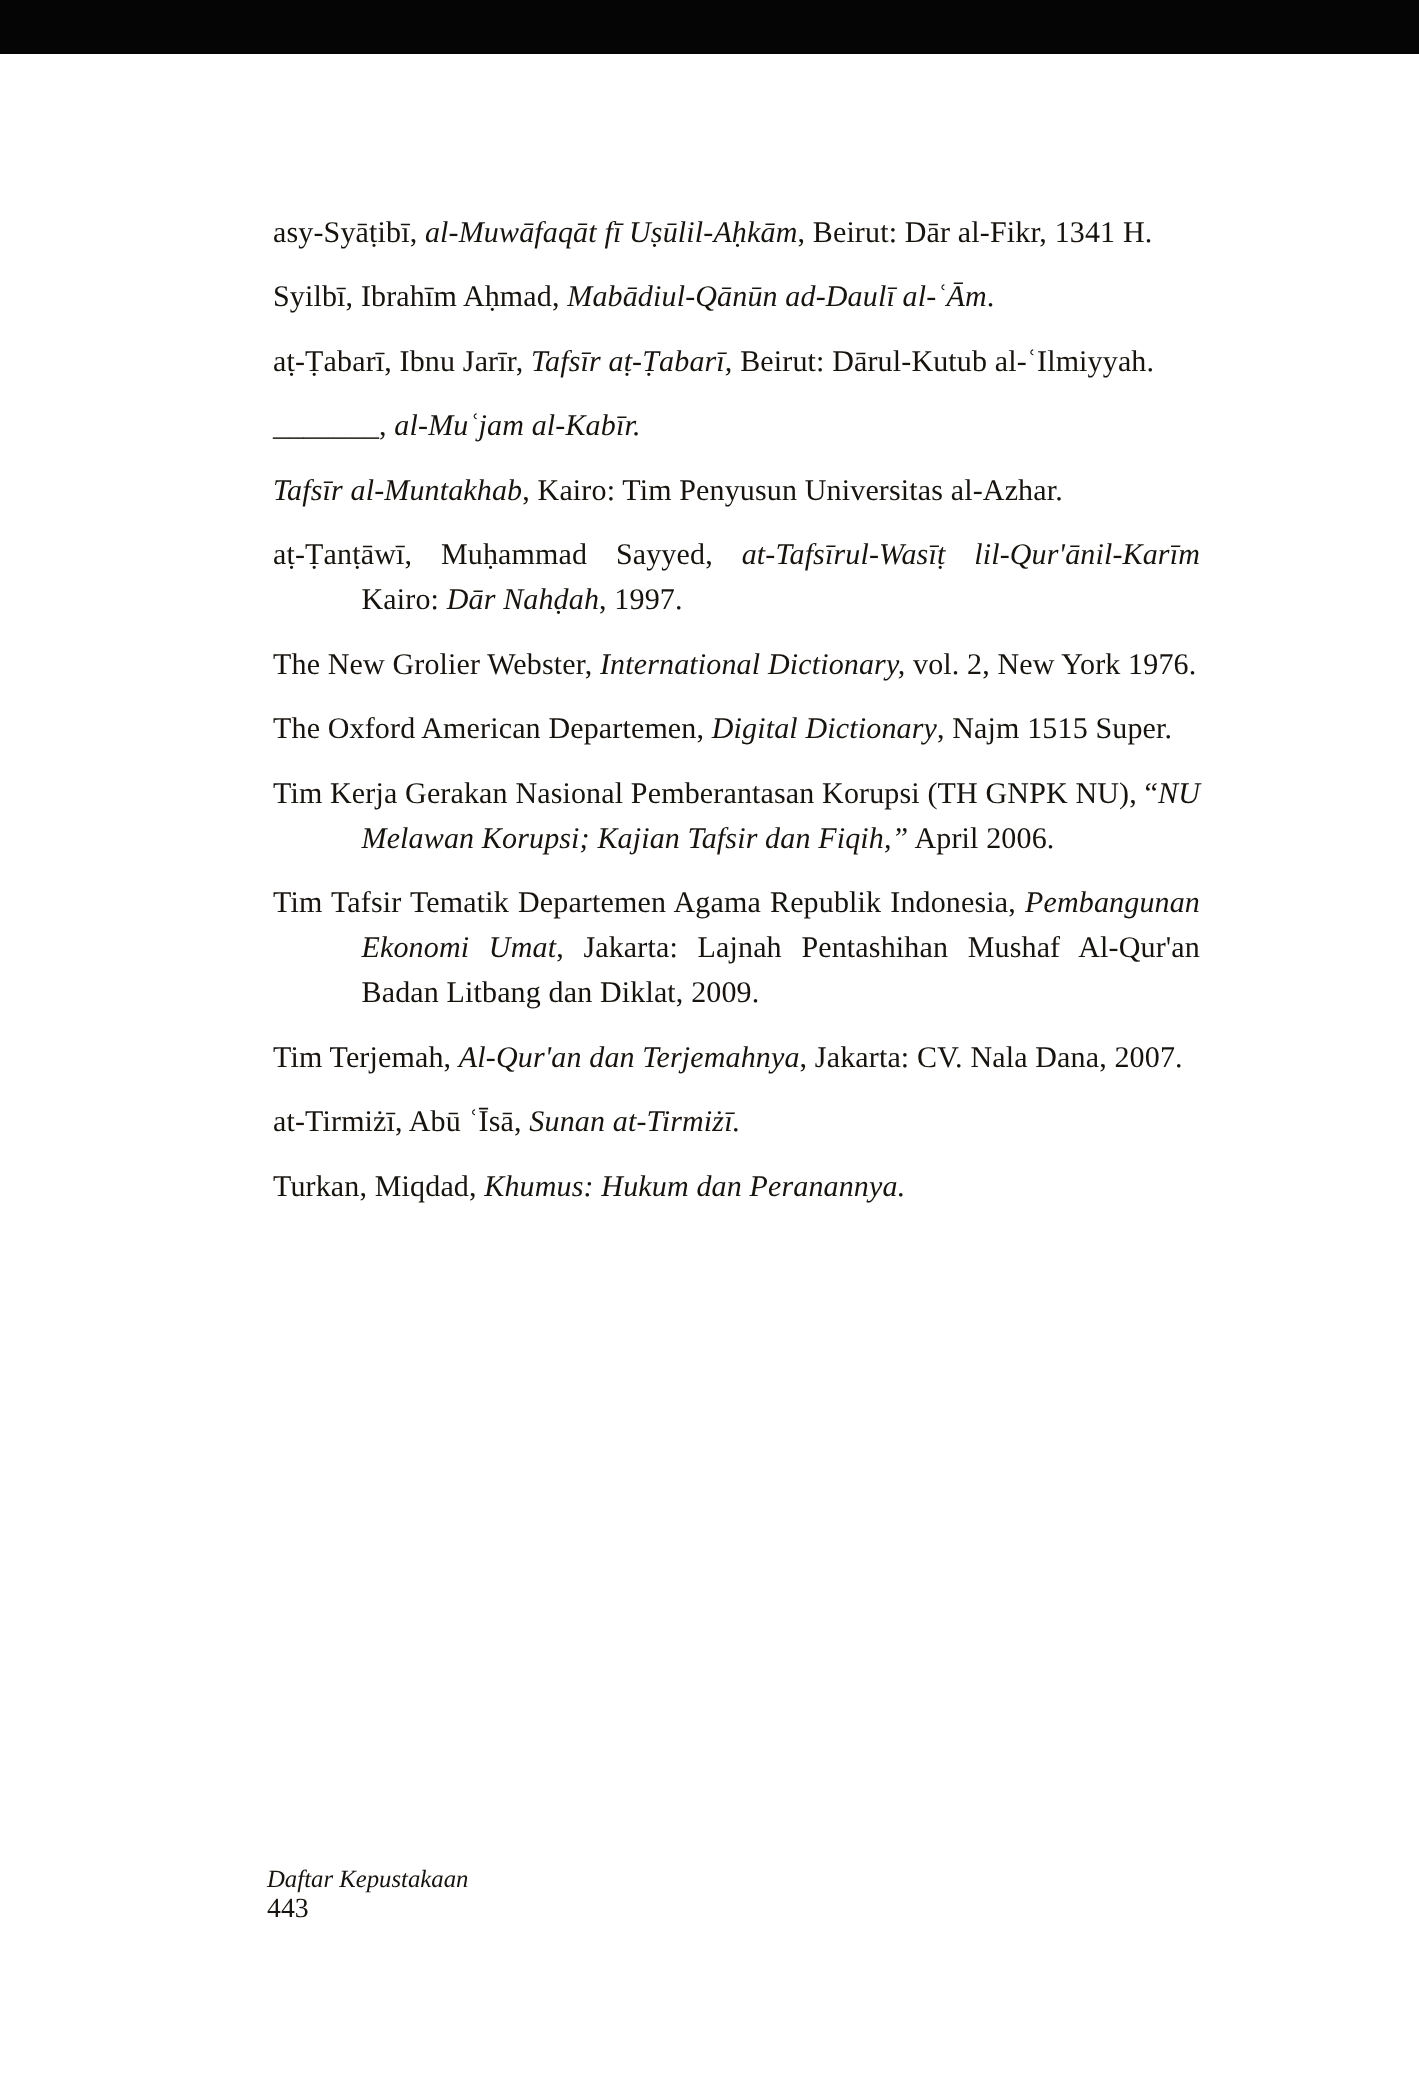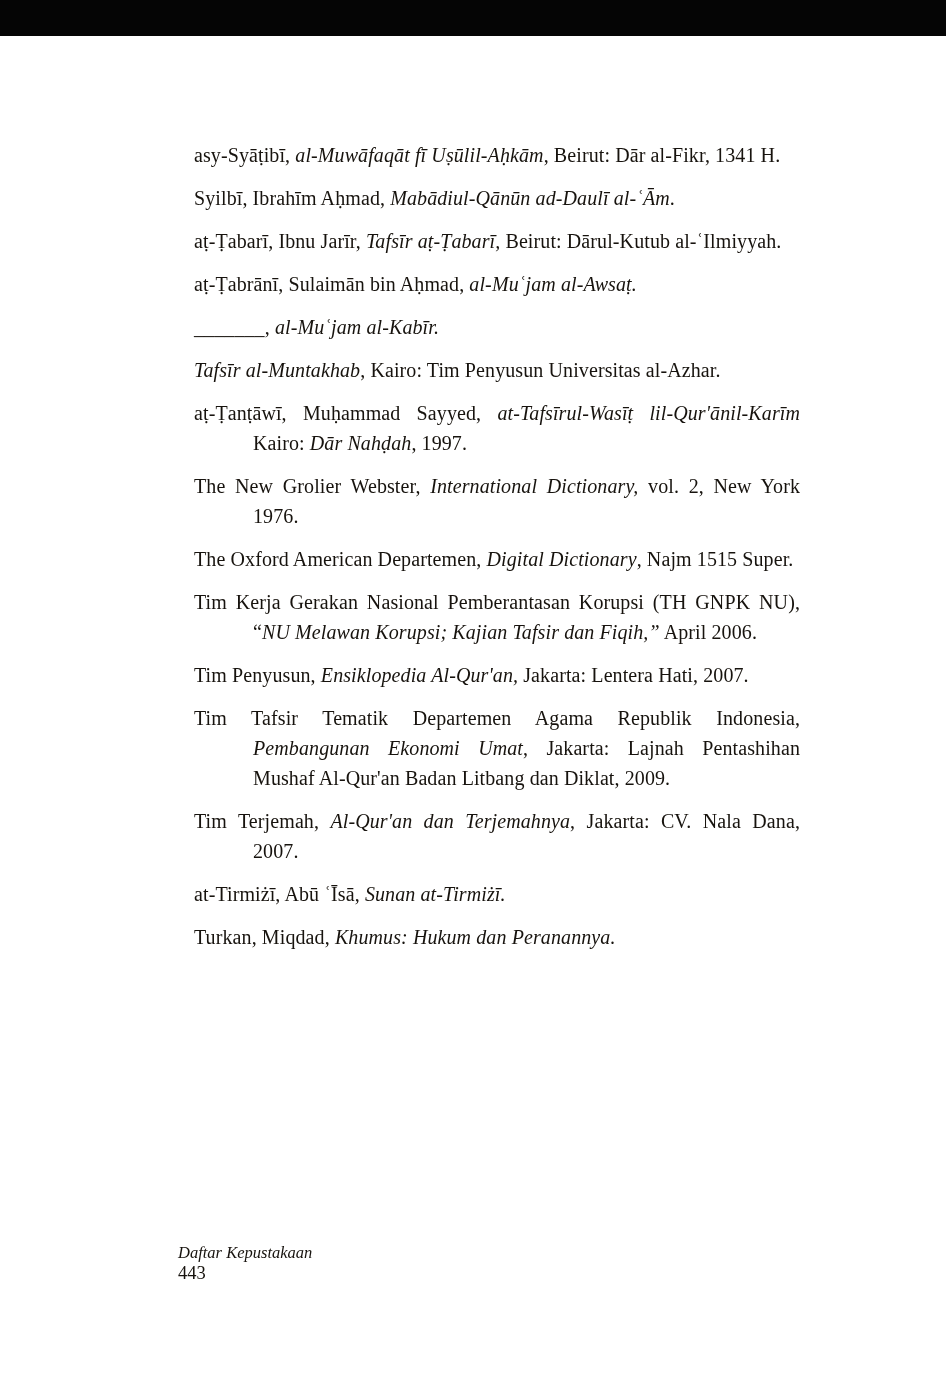--- a/index.html
+++ b/index.html
@@ -26,21 +26,21 @@
   .page {
     position: absolute;
     left: 178px;
     top: 140px;
     width: 622px;
   }
   .bibliography {
     width: 622px;
   }
   .entry {
-    margin: 0 0 13px 16px;
+    margin: 0 0 13px 4px;
     padding-left: 59px;
     text-indent: -59px;
     text-align: justify;
     font-size: 20px;
     line-height: 30px;
     letter-spacing: 0.1px;
     font-family: Liberation Serif, serif;
   }
   .entry em {
     font-style: italic;
@@ -66,28 +66,26 @@
 </head>
 <body>
 
 <div class="scan-artifact-top"></div>
 
 <main class="page">
   <section class="bibliography">
       <p class="entry"><span>asy-Syāṭibī, </span><em>al-Muwāfaqāt fī Uṣūlil-Aḥkām</em><span>, Beirut: Dār al-Fikr, 1341 H.</span></p>
       <p class="entry"><span>Syilbī, Ibrahīm Aḥmad, </span><em>Mabādiul-Qānūn ad-Daulī al-ʿĀm</em><span>.</span></p>
       <p class="entry"><span>aṭ-Ṭabarī, Ibnu Jarīr, </span><em>Tafsīr aṭ-Ṭabarī,</em><span> Beirut: Dārul-Kutub al-ʿIlmiyyah.</span></p>
-      <p class="entry"><span>aṭ-Ṭabrānī, Sulaimān bin Aḥmad, </span><em>al-Muʿjam al-Awsaṭ.</em></p>
       <p class="entry"><span>_______, </span><em>al-Muʿjam al-Kabīr.</em></p>
       <p class="entry"><em>Tafsīr al-Muntakhab</em><span>, Kairo: Tim Penyusun Universitas al-Azhar.</span></p>
       <p class="entry"><span>aṭ-Ṭanṭāwī, Muḥammad Sayyed, </span><em>at-Tafsīrul-Wasīṭ lil-Qur'ānil-Karīm</em><span> Kairo: </span><em>Dār Nahḍah</em><span>, 1997.</span></p>
       <p class="entry"><span>The New Grolier Webster, </span><em>International Dictionary,</em><span> vol. 2, New York 1976.</span></p>
       <p class="entry"><span>The Oxford American Departemen, </span><em>Digital Dictionary</em><span>, Najm 1515 Super.</span></p>
       <p class="entry"><span>Tim Kerja Gerakan Nasional Pemberantasan Korupsi (TH GNPK NU), “</span><em>NU Melawan Korupsi; Kajian Tafsir dan Fiqih,”</em><span> April 2006.</span></p>
-      <p class="entry"><span>Tim Penyusun, </span><em>Ensiklopedia Al-Qur'an,</em><span> Jakarta: Lentera Hati, 2007.</span></p>
       <p class="entry"><span>Tim Tafsir Tematik Departemen Agama Republik Indonesia, </span><em>Pembangunan Ekonomi Umat</em><span>, Jakarta: Lajnah Pentashihan Mushaf Al-Qur'an Badan Litbang dan Diklat, 2009.</span></p>
       <p class="entry"><span>Tim Terjemah, </span><em>Al-Qur'an dan Terjemahnya</em><span>, Jakarta: CV. Nala Dana, 2007.</span></p>
       <p class="entry"><span>at-Tirmiżī, Abū ʿĪsā, </span><em>Sunan at-Tirmiżī.</em></p>
       <p class="entry"><span>Turkan, Miqdad, </span><em>Khumus: Hukum dan Peranannya.</em></p>
     </section>
 </main>
 
 <footer class="page-footer">
   <span class="footer-title">Daftar Kepustakaan</span>
   <span class="footer-page-number">443</span>

